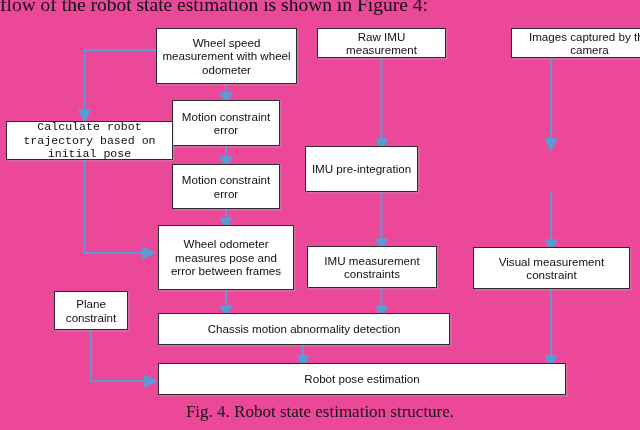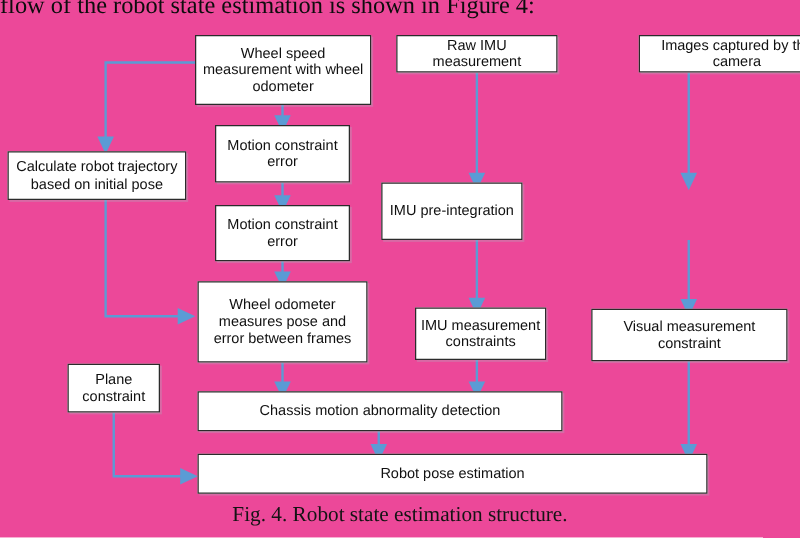--- a/index.html
+++ b/index.html
@@ -126,34 +126,34 @@
   </div>
 
   <div class="node" style="left:172px; top:100px; width:108px; height:46px;">
     <span>Motion constraint error</span>
   </div>
 
   <div class="node" style="left:172px; top:164px; width:108px; height:45px;">
     <span>Motion constraint error</span>
   </div>
 
-  <div class="node" style="left:6px; top:121px; width:143px; height:39px;">
+  <div class="node" style="left:6px; top:121px; width:167px; height:39px;font-family:Liberation Mono, monospace;">
     <span>Calculate robot trajectory based on initial pose</span>
   </div>
 
   <div class="node" style="left:305px; top:146px; width:113px; height:46px;">
     <span>IMU pre-integration</span>
   </div>
 
 
   <div class="node" style="left:158px; top:225px; width:136px; height:65px;">
     <span>Wheel odometer measures pose and error between frames</span>
   </div>
 
-  <div class="node" style="left:332px; top:246px; width:105px; height:42px;">
+  <div class="node" style="left:307px; top:246px; width:130px; height:42px;">
     <span>IMU measurement constraints</span>
   </div>
 
   <div class="node" style="left:473px; top:247px; width:157px; height:42px;">
     <span>Visual measurement constraint</span>
   </div>
 
   <div class="node" style="left:54px; top:291px; width:74px; height:39px;">
     <span>Plane constraint</span>
   </div>

